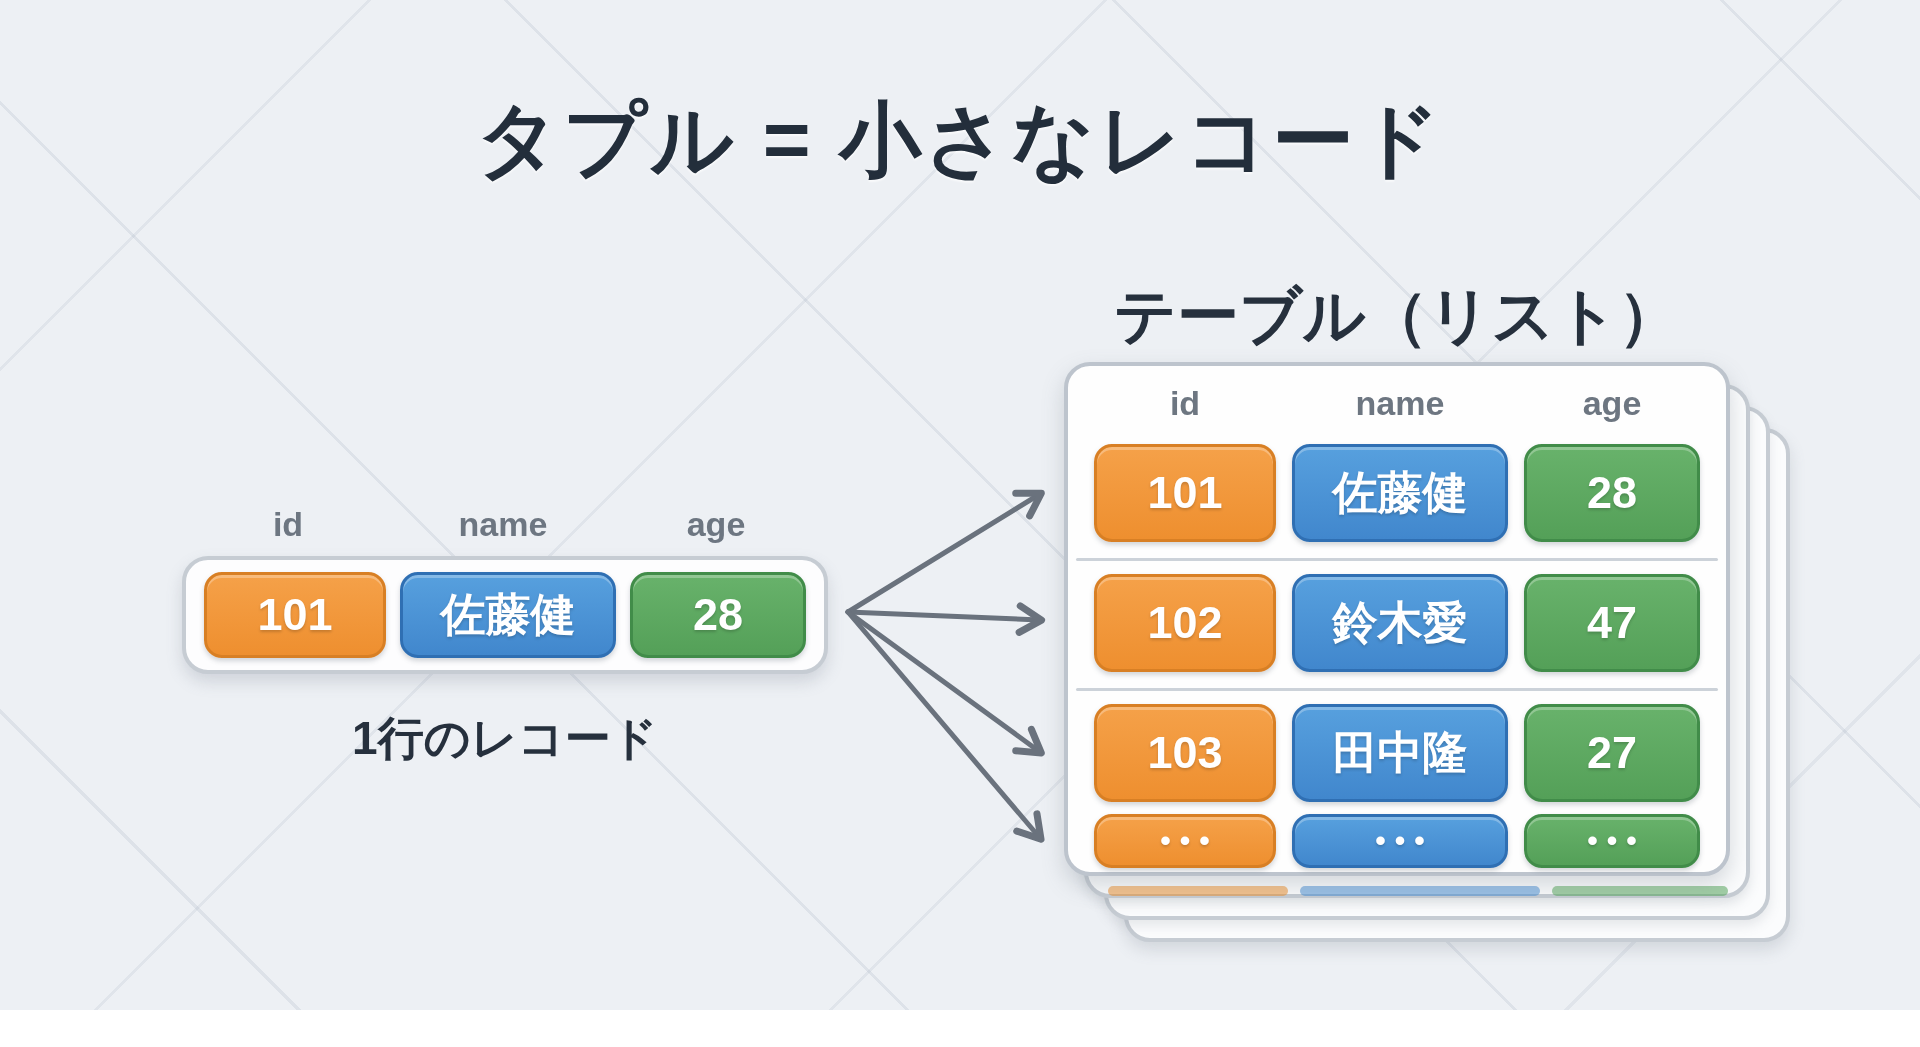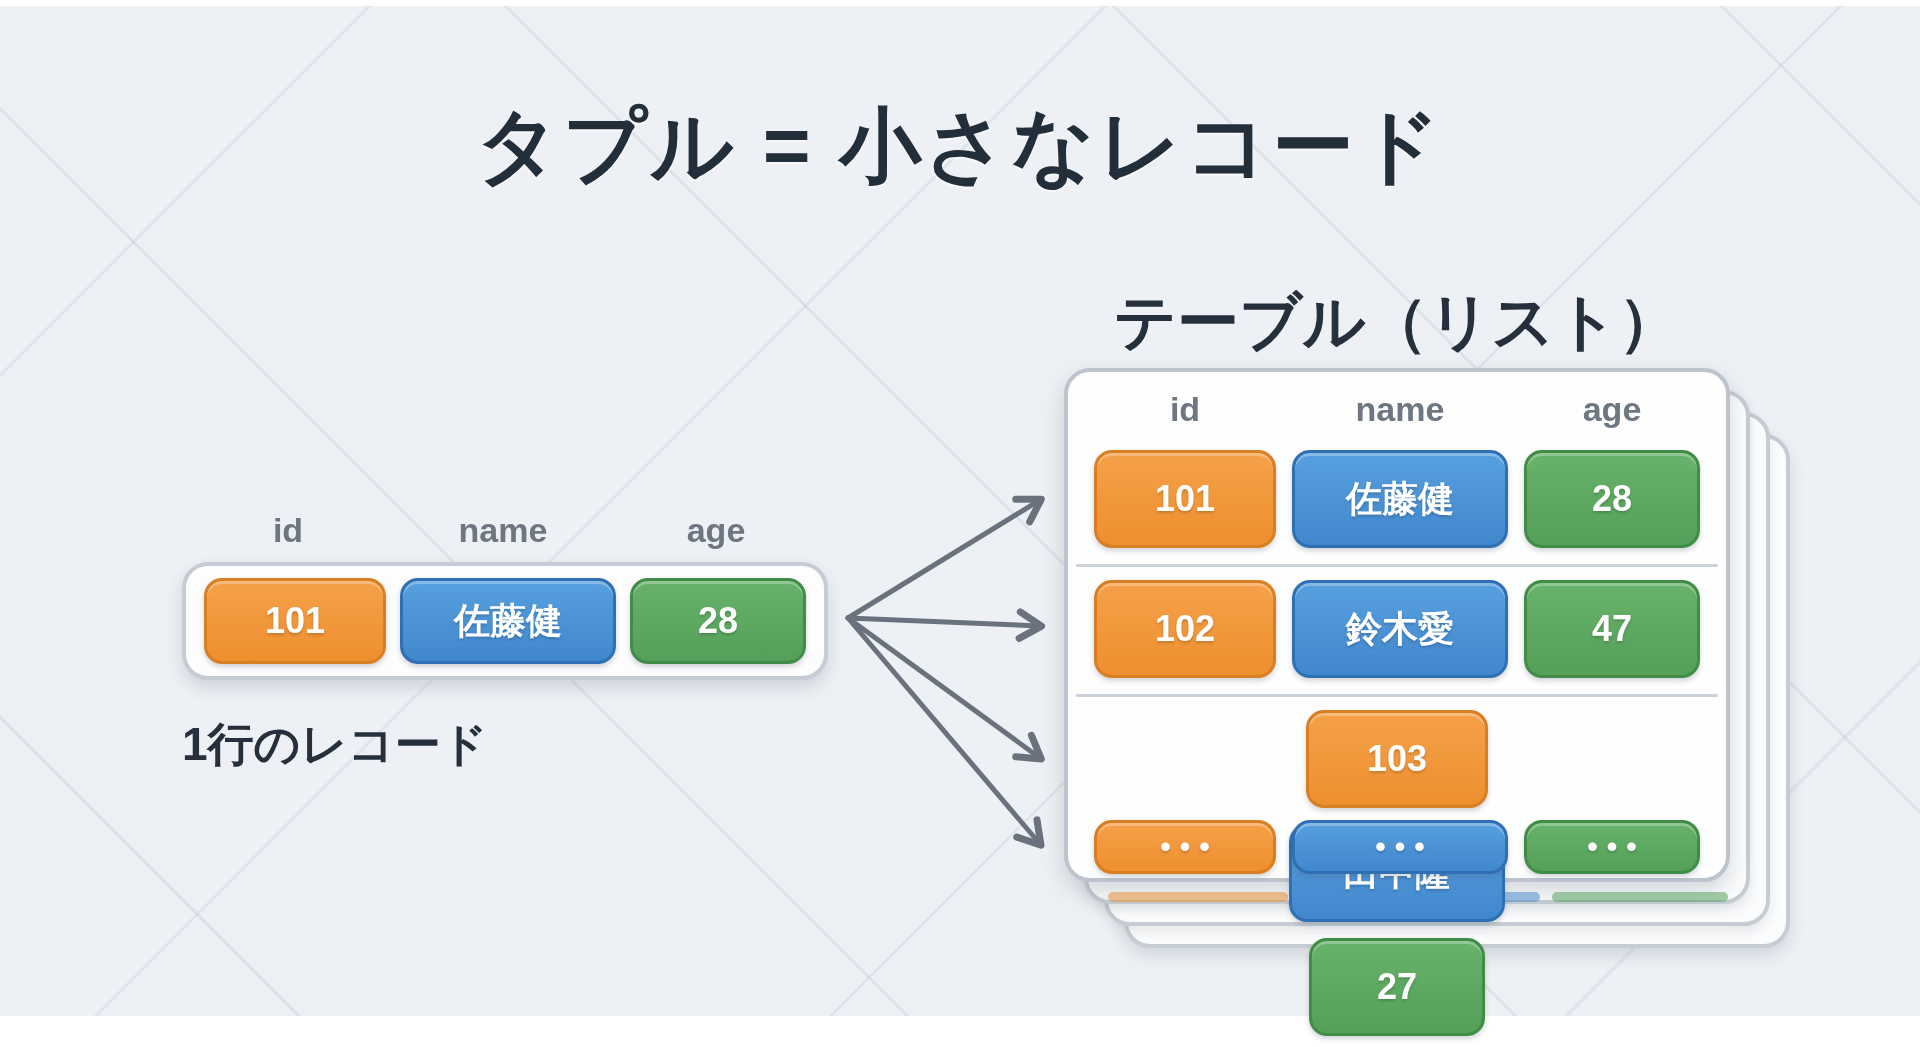--- a/index.html
+++ b/index.html
@@ -6,21 +6,20 @@
   body{
     width:1920px;height:1047px;overflow:hidden;
     font-family:"Liberation Sans","DejaVu Sans",sans-serif;
   }
   .stage{
     position:relative;width:1920px;height:1010px;
     background-color:#edf0f4;
     background-image:
       repeating-linear-gradient(45deg, transparent 0 210px, rgba(165,176,192,.22) 210px 213px, transparent 213px 430px),
       repeating-linear-gradient(135deg, transparent 0 260px, rgba(165,176,192,.18) 260px 263px, transparent 263px 520px);
-    margin-top: 6px;
   }
   
   .page-title{
     position:absolute;left:0;top:86px;width:1920px;
     text-align:center;font-size:82px;font-weight:800;letter-spacing:3px;
     color:#232e3b;text-shadow:0 2px 2px rgba(255,255,255,.7);
   }
   
   .col-label{
     position:absolute;top:505px;font-size:34px;font-weight:700;color:#6d7681;text-align:center;
@@ -28,30 +27,30 @@
   
   .record-box{
     position:absolute;left:182px;top:556px;width:646px;height:118px;box-sizing:border-box;
     background:#fdfdfe;border:4px solid #c6ccd3;border-radius:26px;
     box-shadow:0 8px 16px rgba(105,115,130,.22);
     display:flex;align-items:center;justify-content:center;gap:14px;padding:0 14px;
   }
   .pill{
     box-sizing:border-box;height:86px;border-radius:18px;
     display:flex;align-items:center;justify-content:center;
-    color:#fff;font-size:36px;font-weight:700;
+    color:#fff;font-size:45px;font-weight:700;
     text-shadow:0 2px 3px rgba(0,0,0,.18);
     box-shadow:inset 0 3px 0 rgba(255,255,255,.28), 0 3px 5px rgba(80,90,105,.25);
   }
   .pill.orange{background:linear-gradient(180deg,#f5a149,#ee8f2f);border:3px solid #d87f24;}
   .pill.blue  {background:linear-gradient(180deg,#57a0de,#4187cd);border:3px solid #2f6fb3;text-align:center;}
   .pill.green {background:linear-gradient(180deg,#68b26b,#54a058);border:3px solid #418c49;}
   .w-id{width:182px;} .w-name{width:216px;} .w-age{width:176px;}
   .caption{
-    position:absolute;left:182px;top:706px;width:646px;text-align:left;
+    position:absolute;left:182px;top:706px;width:646px;text-align:center;
     font-size:46px;font-weight:800;color:#26303d;line-height:1.42;
   }
   
   .arrows{position:absolute;left:0;top:0;}
   
   .table-title{
     position:absolute;left:1014px;top:274px;width:766px;text-align:center;
     font-size:62px;font-weight:800;color:#26303d;
   }
   .stack{position:absolute;left:1064px;top:362px;width:666px;height:514px;}
@@ -75,21 +74,21 @@
     position:absolute;left:0;top:16px;width:658px;height:42px;
     display:flex;align-items:center;justify-content:center;gap:16px;padding:0 14px;box-sizing:border-box;
   }
   .thead span{font-size:34px;font-weight:700;color:#6d7681;text-align:center;}
   .trow{
     position:absolute;left:0;width:658px;
     display:flex;align-items:center;justify-content:center;gap:16px;padding:0 14px;box-sizing:border-box;
   }
   .trow .pill{height:98px;}
   .trow.dots .pill{height:54px;font-size:30px;letter-spacing:9px;padding-left:9px;}
-  .r1{top:78px;} .r2{top:208px;} .r3{top:338px;flex-direction:column;} .r4{top:448px;}
+  .r1{top:78px;} .r2{top:208px;} .r3{top:338px;} .r4{top:448px;}
   .divider{
     position:absolute;left:8px;width:642px;height:3px;background:#ccd2d9;border-radius:2px;
   }
   .d1{top:192px;} .d2{top:322px;}
 </style>
 </head>
 <body>
 
 <div class="stage">
 

